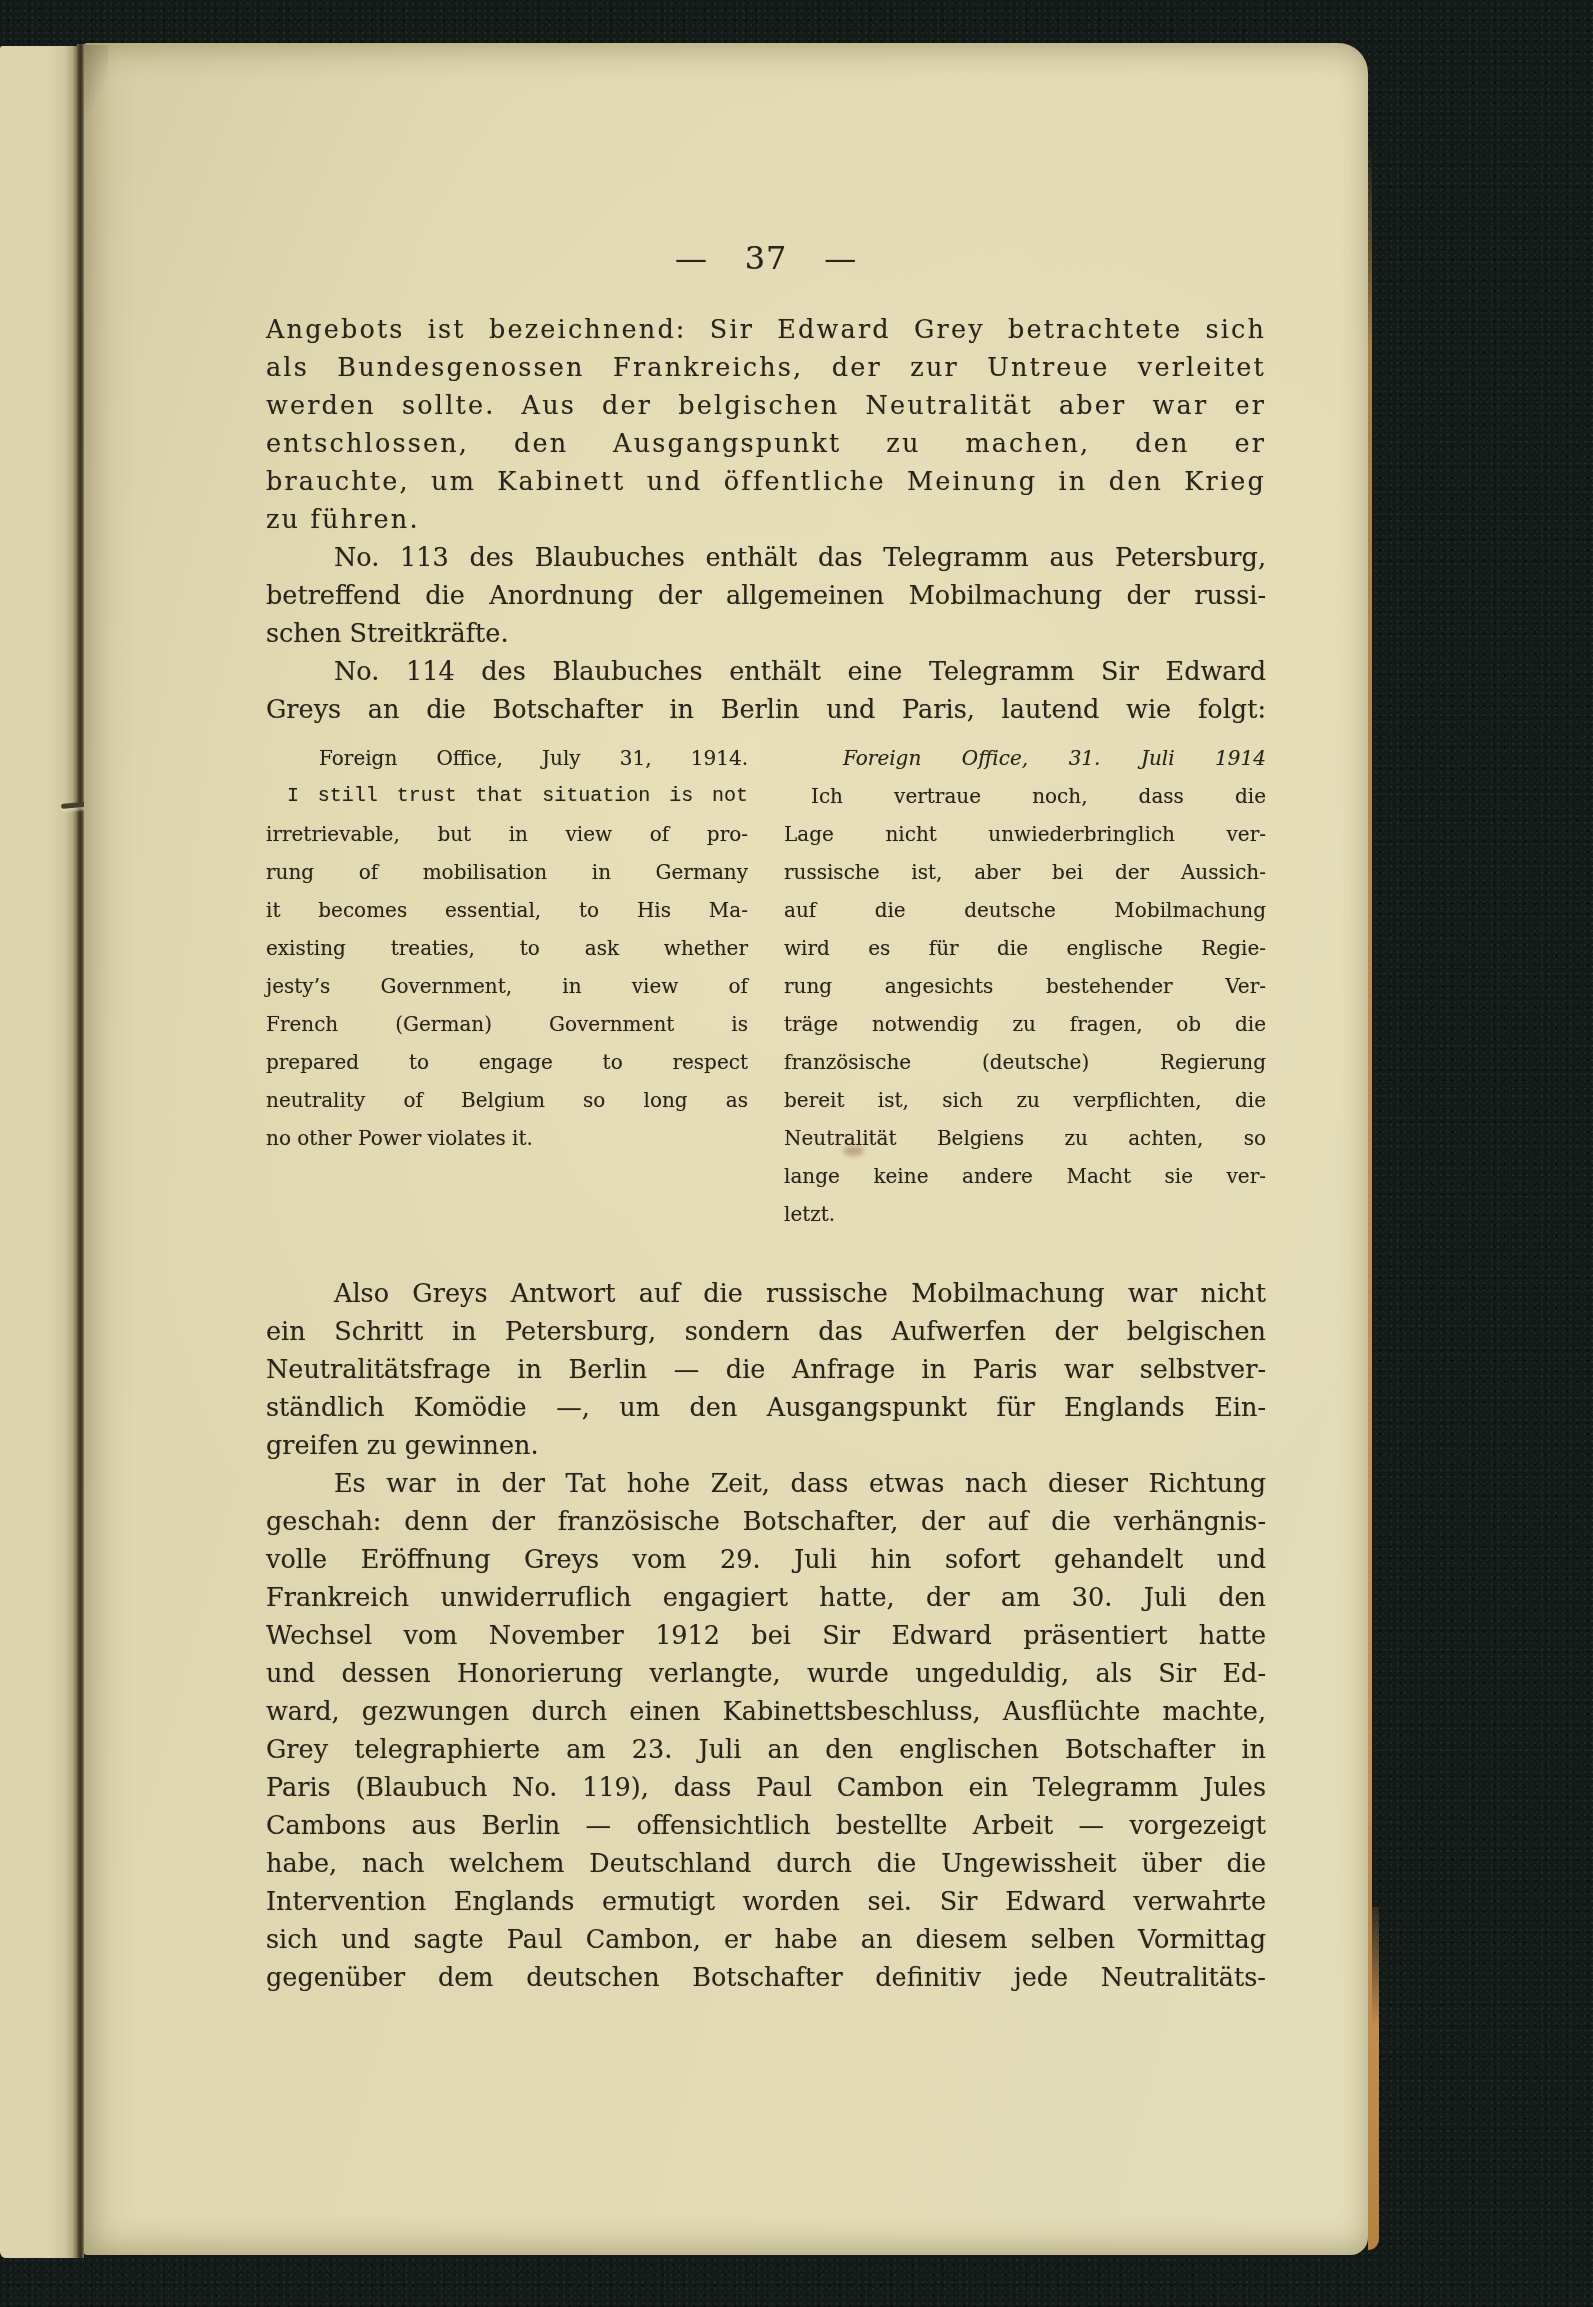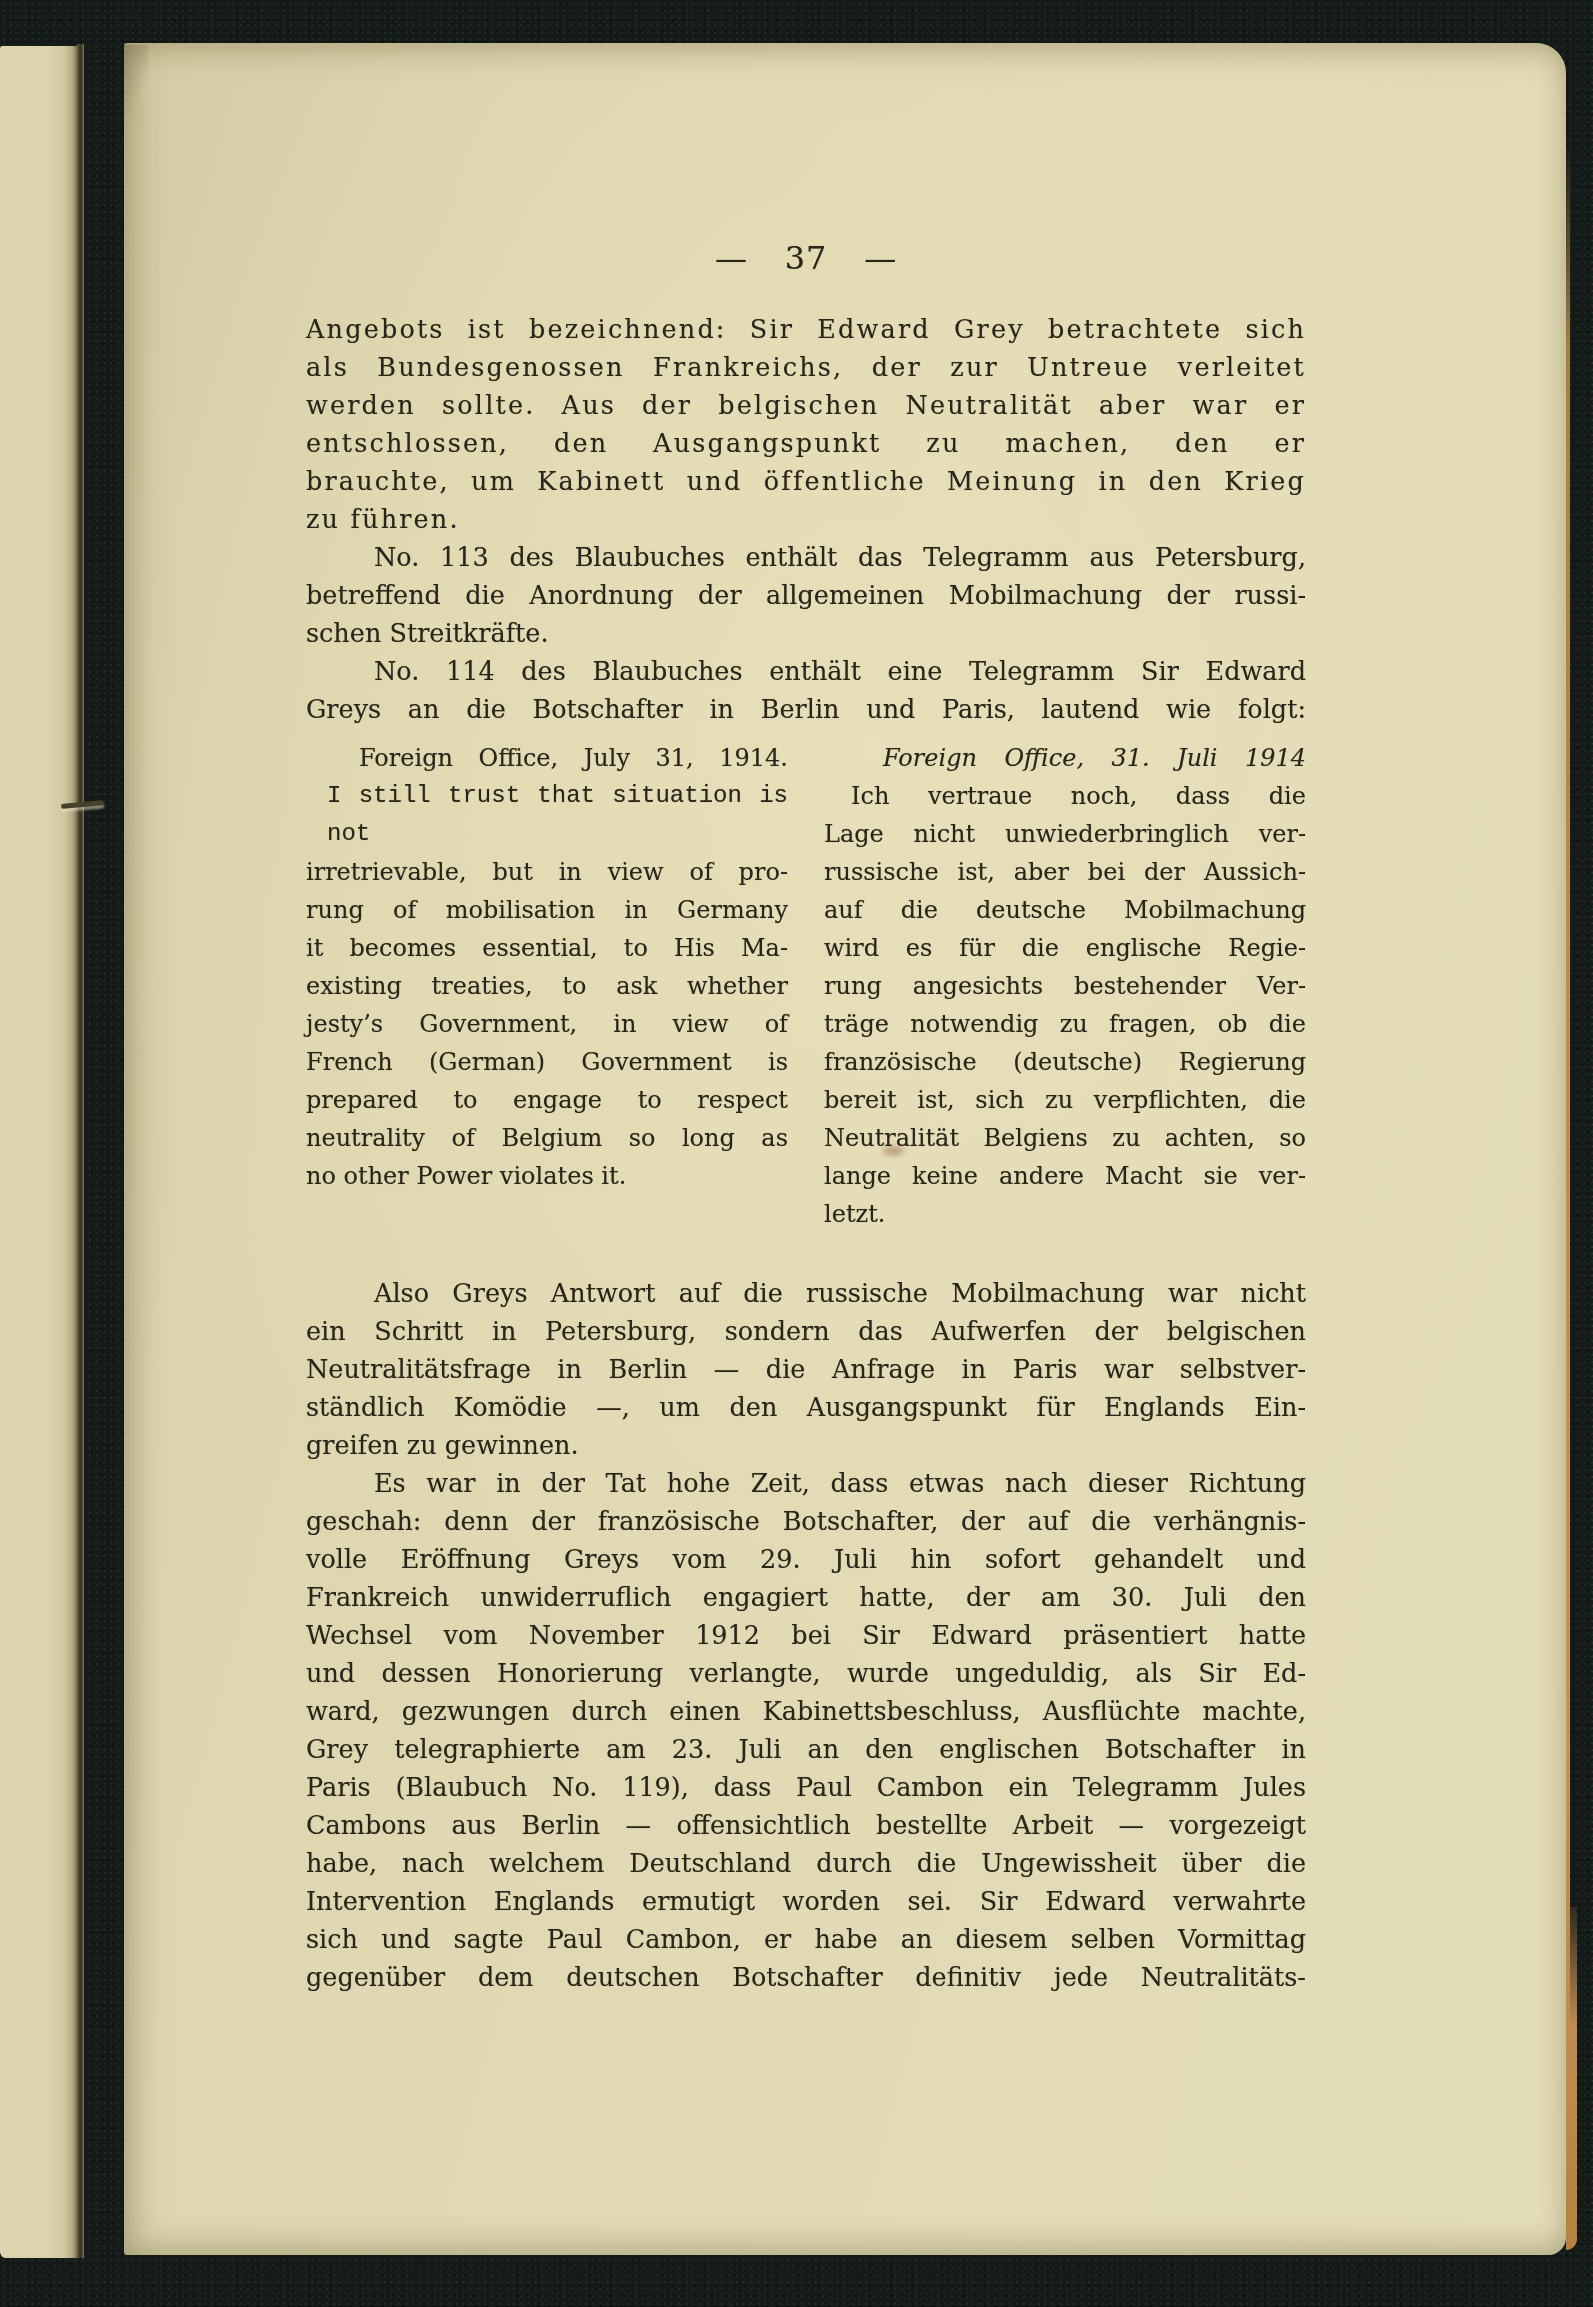--- a/index.html
+++ b/index.html
@@ -56,31 +56,30 @@
     background: #46402c;
     border-radius: 2.4px;
     transform: rotate(-5deg);
     box-shadow: 0 3.2px 2.4px rgba(235,229,196,0.55);
   }
   
   .page {
     position: absolute;
     left: 84px;
     top: 43px;
-    width: 1442px;
+    width: 1284px;
     height: 2212px;
     background:
       radial-gradient(ellipse 1116px 1434px at 52% 32%, rgba(236,229,190,0.55) 0%, rgba(236,229,190,0) 70%),
       linear-gradient(105deg, #d5cda5 0%, #ddd6af 22%, #e1dab5 58%, #e4ddb9 100%);
     border-radius: 3.2px 30px 17.5px 3.2px;
     box-shadow:
       inset 11px 0 37px rgba(110,98,58,0.30),
       inset 0 8px 24px rgba(120,108,64,0.18),
       inset 0 -11px 27px rgba(120,108,64,0.16);
-    margin-left: 40px;
   }
   .crease {
     position: absolute;
     left: 0;
     top: 1.6px;
     width: 24px;
     height: 88px;
     background: linear-gradient(115deg, rgba(92,85,52,0.35) 0%, rgba(92,85,52,0) 62%);
     border-radius: 0 0 60% 0;
   }
@@ -141,21 +140,21 @@
   }
   .line.end { text-align-last: left; }
   .ind { padding-left: 68px; }
   .columns {
     display: flex;
     gap: 36px;
     margin: 11px 0 41px 0;
   }
   .col {
     width: 482px;
-    font-size: 24px;
+    font-size: 20px;
     line-height: 38px;
   }
   .ind-date-en { padding-left: 53px; }
   .ind-date-de { padding-left: 59px; font-style: italic; }
   .ind-first-en { padding-left: 21px; font-family: Liberation Mono, monospace; }
   .ind-first-de { padding-left: 27px; }
 </style>
 </head>
 <body>
 

